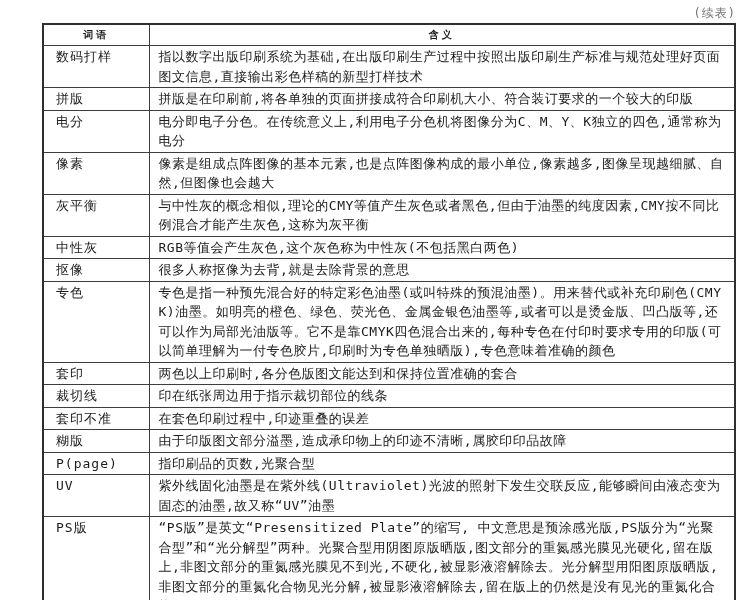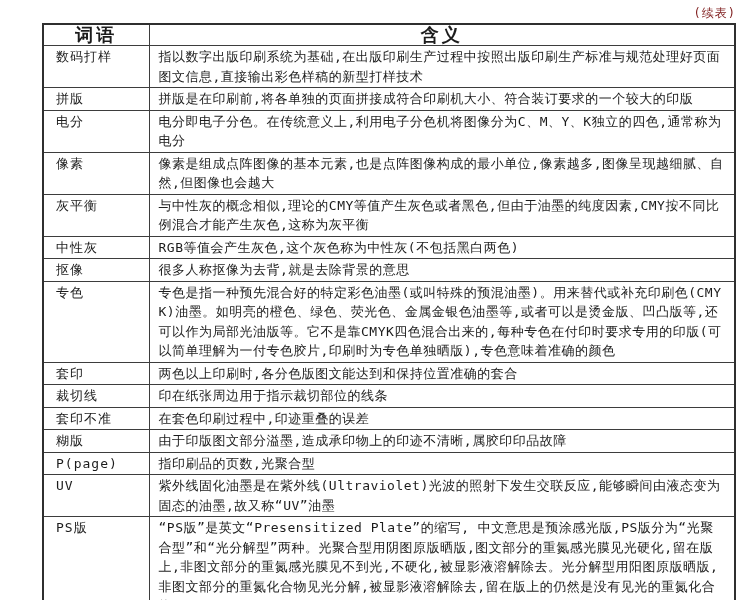--- a/index.html
+++ b/index.html
@@ -13,36 +13,36 @@
     color: #1c1c1c;
     font-family: "DejaVu Sans Mono", "Liberation Mono", monospace;
     overflow: hidden;
   }
   .continued-note {
     text-align: right;
     font-size: 12px;
     letter-spacing: 1px;
     line-height: 14px;
     margin: 0 0 3px 0;
-    color: #7f1d1d;
+    color: #737373;
   }
   table.glossary {
     width: 100%;
     border-collapse: collapse;
     table-layout: fixed;
     border: 2px solid #2f2f2f;
   }
   .col-term { width: 106px; }
   table.glossary th, table.glossary td {
     border: 1px solid #3d3d3d;
     vertical-align: top;
     box-sizing: border-box;
   }
   table.glossary th {
-    font-size: 18px;
+    font-size: 10px;
     font-weight: bold;
     text-align: center;
     padding: 1px 4px;
     line-height: 18px;
     letter-spacing: 3px;
   }
   table.glossary td {
     font-size: 13px;
     line-height: 19.5px;
     padding: 1px 7px 1px 9px;

